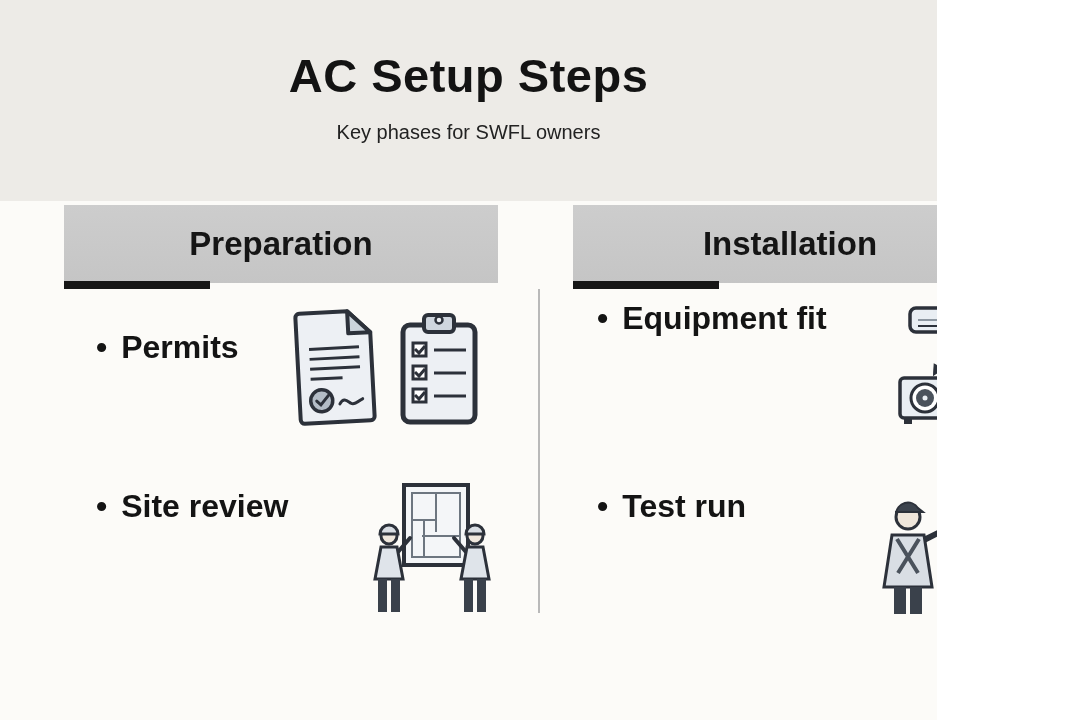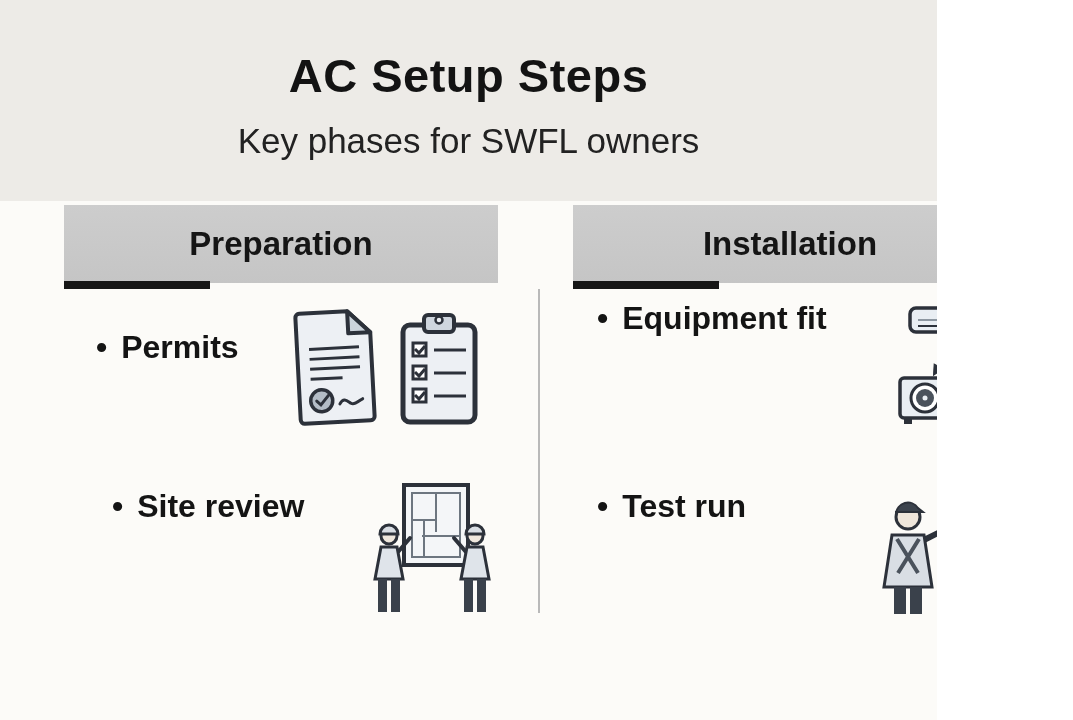--- a/index.html
+++ b/index.html
@@ -25,21 +25,21 @@
     font-size: 47px;
     font-weight: 700;
     color: #131313;
     letter-spacing: 0.5px;
   }
   .page-subtitle {
     position: absolute;
     left: 0; top: 121px;
     width: 100%;
     text-align: center;
-    font-size: 35px;
+    font-size: 20px;
     font-weight: 400;
     color: #222222;
   }
   .col-header {
     position: absolute;
     top: 205px;
     height: 78px;
     background: linear-gradient(#cdcdcd, #c5c5c5);
     display: flex;
     align-items: center;
@@ -123,21 +123,21 @@
         <rect x="15" y="54" width="13" height="13" fill="#ffffff"></rect>
         <path d="M17 60 l4 4 6 -7"></path>
         <line x1="36" y1="61" x2="68" y2="61"></line>
         <rect x="15" y="77" width="13" height="13" fill="#ffffff"></rect>
         <path d="M17 83 l4 4 6 -7"></path>
         <line x1="36" y1="84" x2="68" y2="84"></line>
       </g>
     </svg>
   </div>
 
-  <div class="item-label" style="left:112px; top:488px;">
+  <div class="item-label" style="left:96px; top:488px;">
     <span class="bullet">•</span><span>Site review</span>
   </div>
 
   <div class="icon-wrap" style="left:362px; top:480px;">
     <svg width="140" height="138" viewBox="0 0 140 138">
 
       <rect x="42" y="5" width="64" height="80" fill="#f4f6f8" stroke="#2c313a" stroke-width="4"></rect>
       <g stroke="#6d7680" stroke-width="2" fill="none">
         <rect x="50" y="13" width="48" height="64"></rect>
         <line x1="50" y1="40" x2="74" y2="40"></line>

